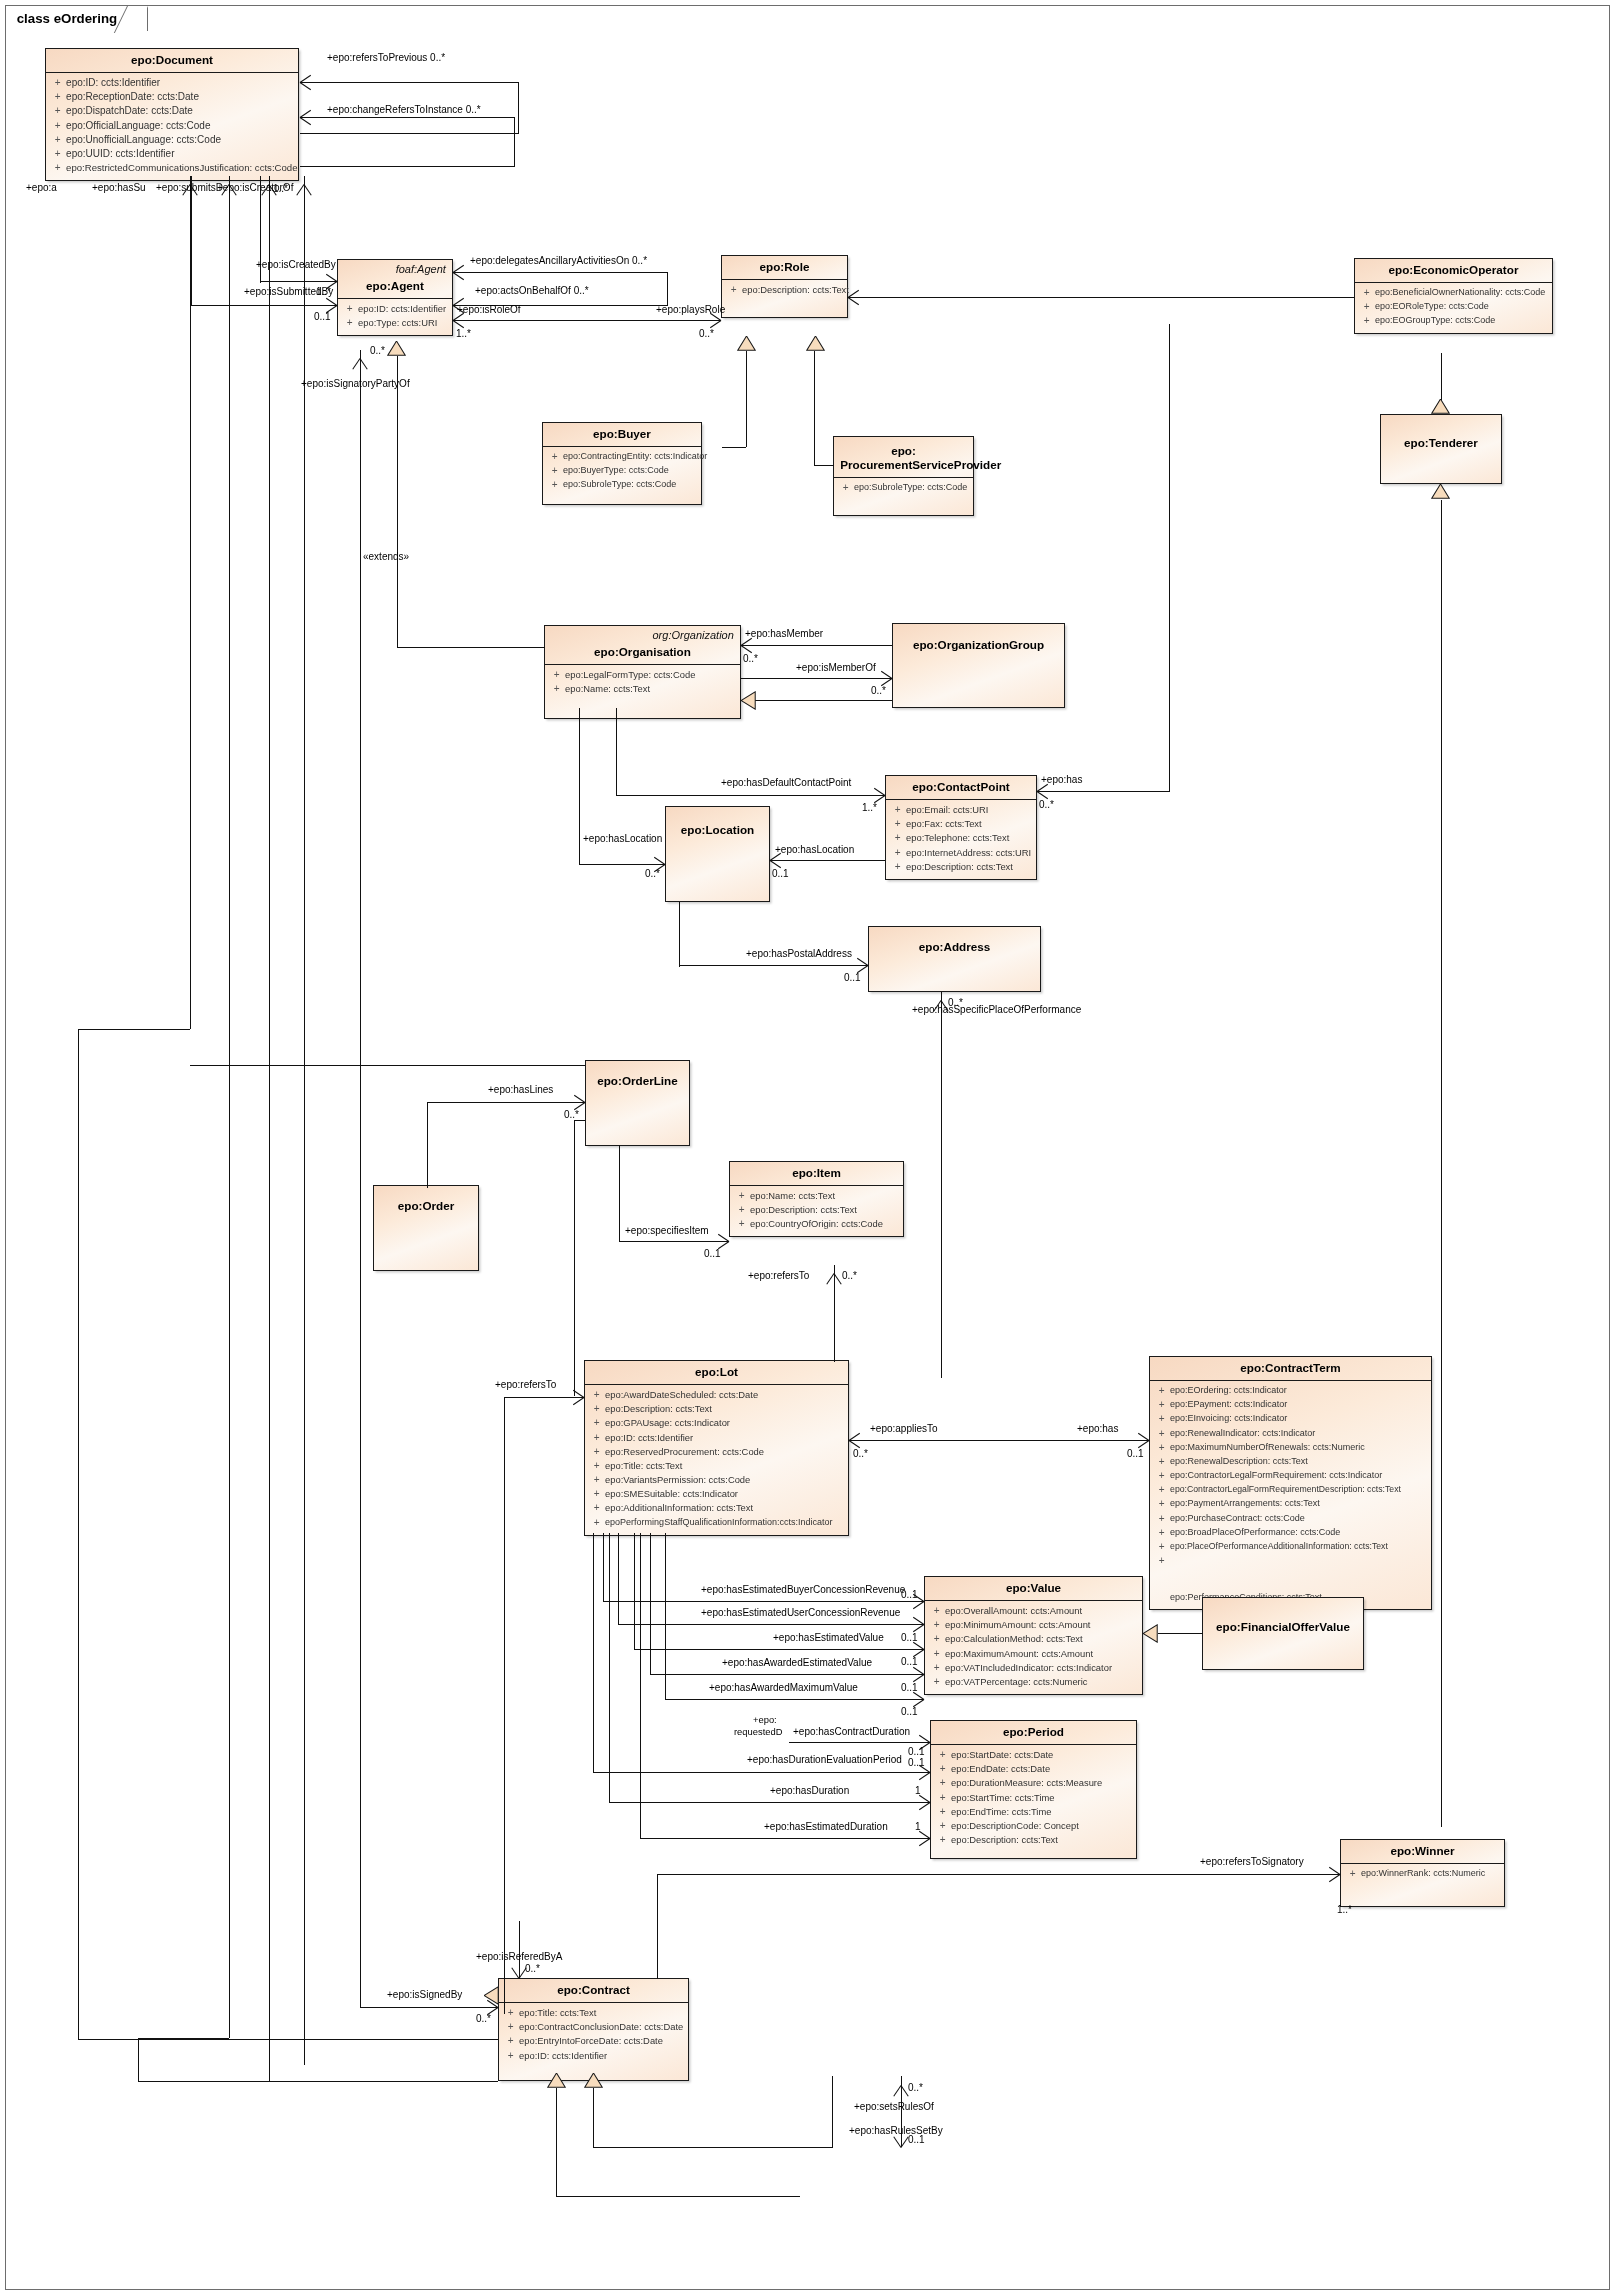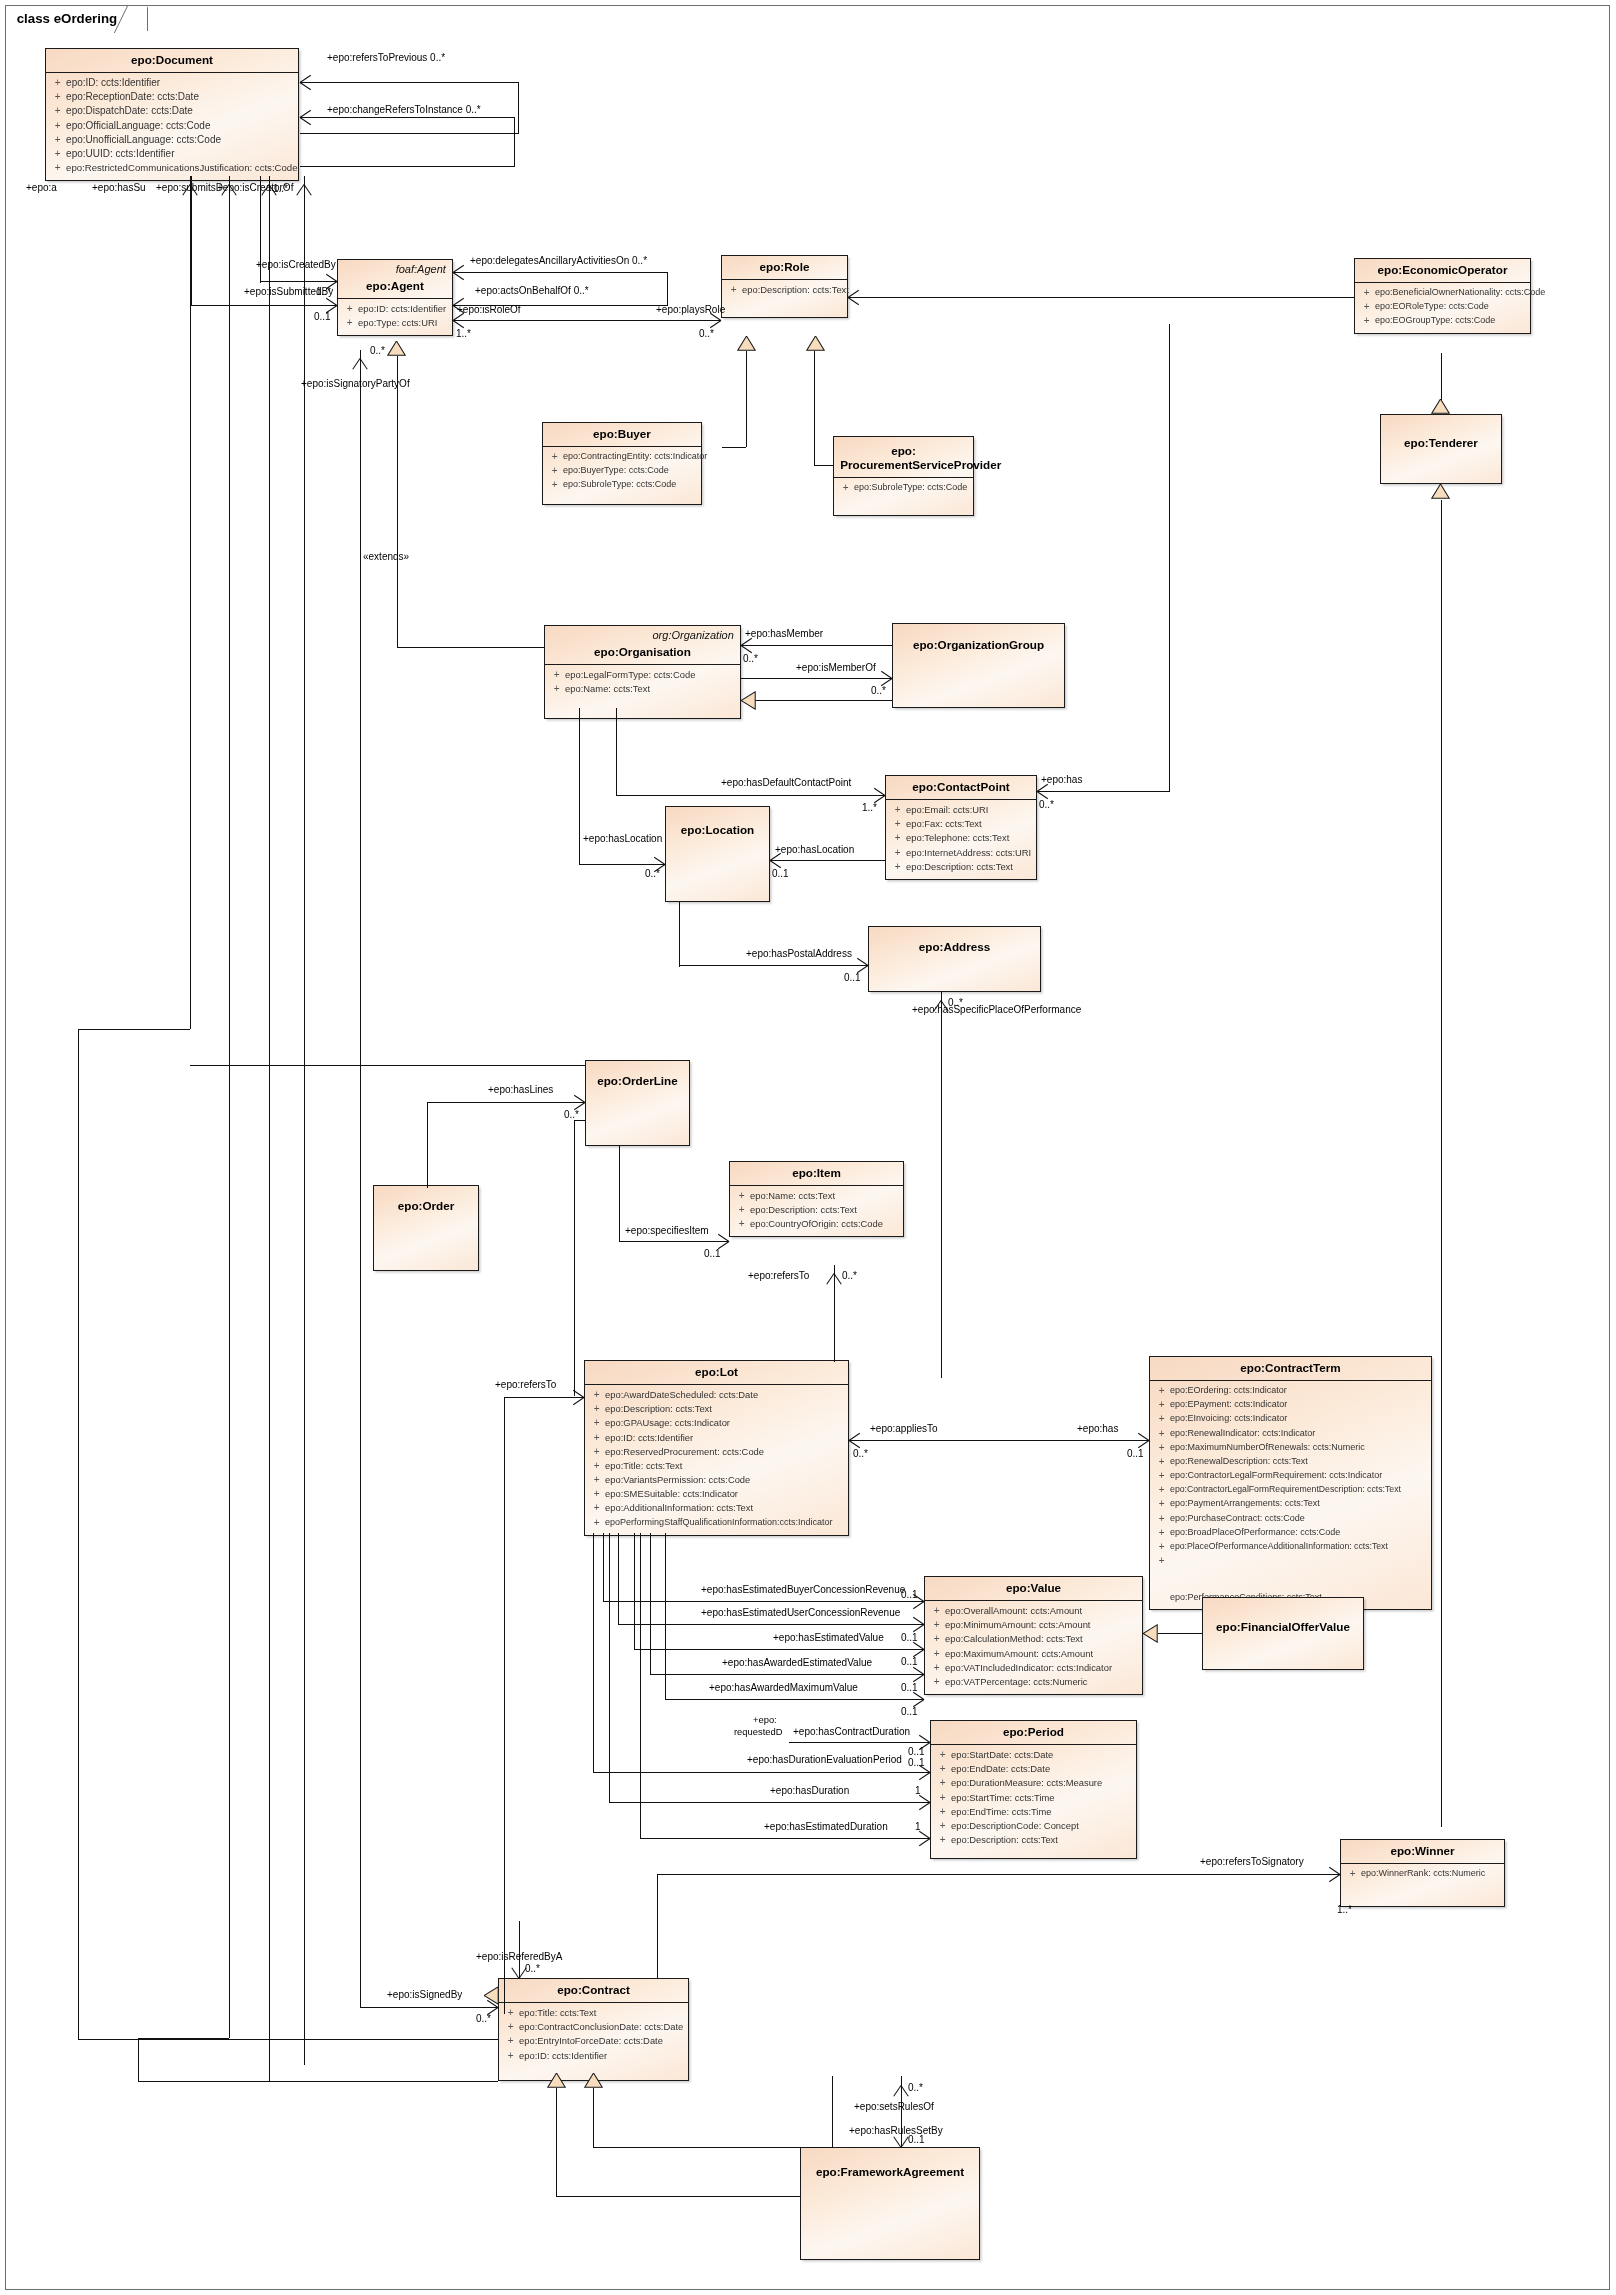--- a/index.html
+++ b/index.html
@@ -123,21 +123,21 @@
       </div>
     <div class="sep"></div>
     <div class="attrs" style="padding-bottom:20px;">
       <div class="attr">
           <span class="vis">+</span>
           <span class="txt" style="font-size:9.4px;">epo:Description: ccts:Text</span>
         </div>
     </div>
   </div>
 
-  <div class="cls" style="left:1354px;top:258px;width:177px;">
+  <div class="cls" style="left:1354px;top:258px;width:199px;">
     <div class="hdr">
         <div class="title">epo:EconomicOperator</div>
       </div>
     <div class="sep"></div>
     <div class="attrs">
       <div class="attr">
           <span class="vis">+</span>
           <span class="txt" style="font-size:9px;">epo:BeneficialOwnerNationality: ccts:Code</span>
         </div>
       <div class="attr">
@@ -508,25 +508,20 @@
           <span class="txt" style="font-size:9.4px;">epo:EntryIntoForceDate: ccts:Date</span>
         </div>
       <div class="attr">
           <span class="vis">+</span>
           <span class="txt" style="font-size:9.4px;">epo:ID: ccts:Identifier</span>
         </div>
     </div>
   </div>
 
 
-  <div class="cls" style="left:800px;top:2147px;width:180px;height:113px;">
-    <div class="hdr" style="padding-top:17px;">
-        <div class="title">epo:FrameworkAgreement</div>
-      </div>
-  </div>
 
   <div class="ln lh" style="left:300px;top:82px;width:219px;"></div>
   <div class="ln lv" style="left:518px;top:82px;height:52px;"></div>
   <div class="ln lh" style="left:300px;top:133px;width:219px;"></div>
   <div class="ah l" style="left:300px;top:82px;">
       <i></i>
       <u></u>
     </div>
   <div class="lbl" style="left:327px;top:53px;">+epo:refersToPrevious 0..*</div>
 

